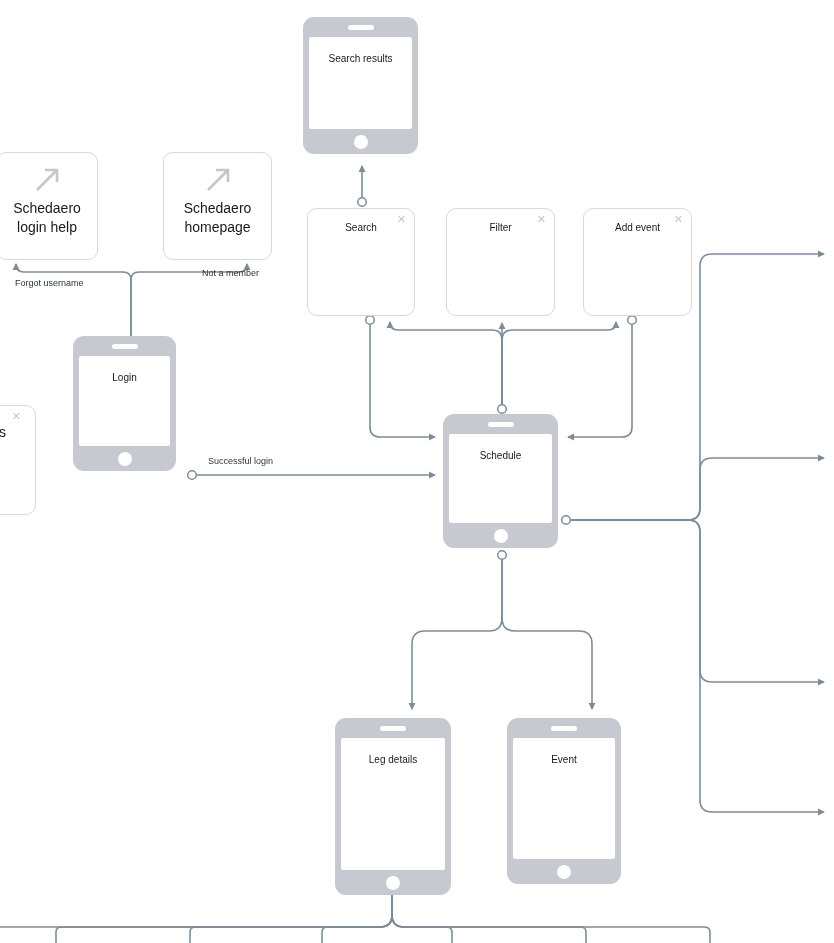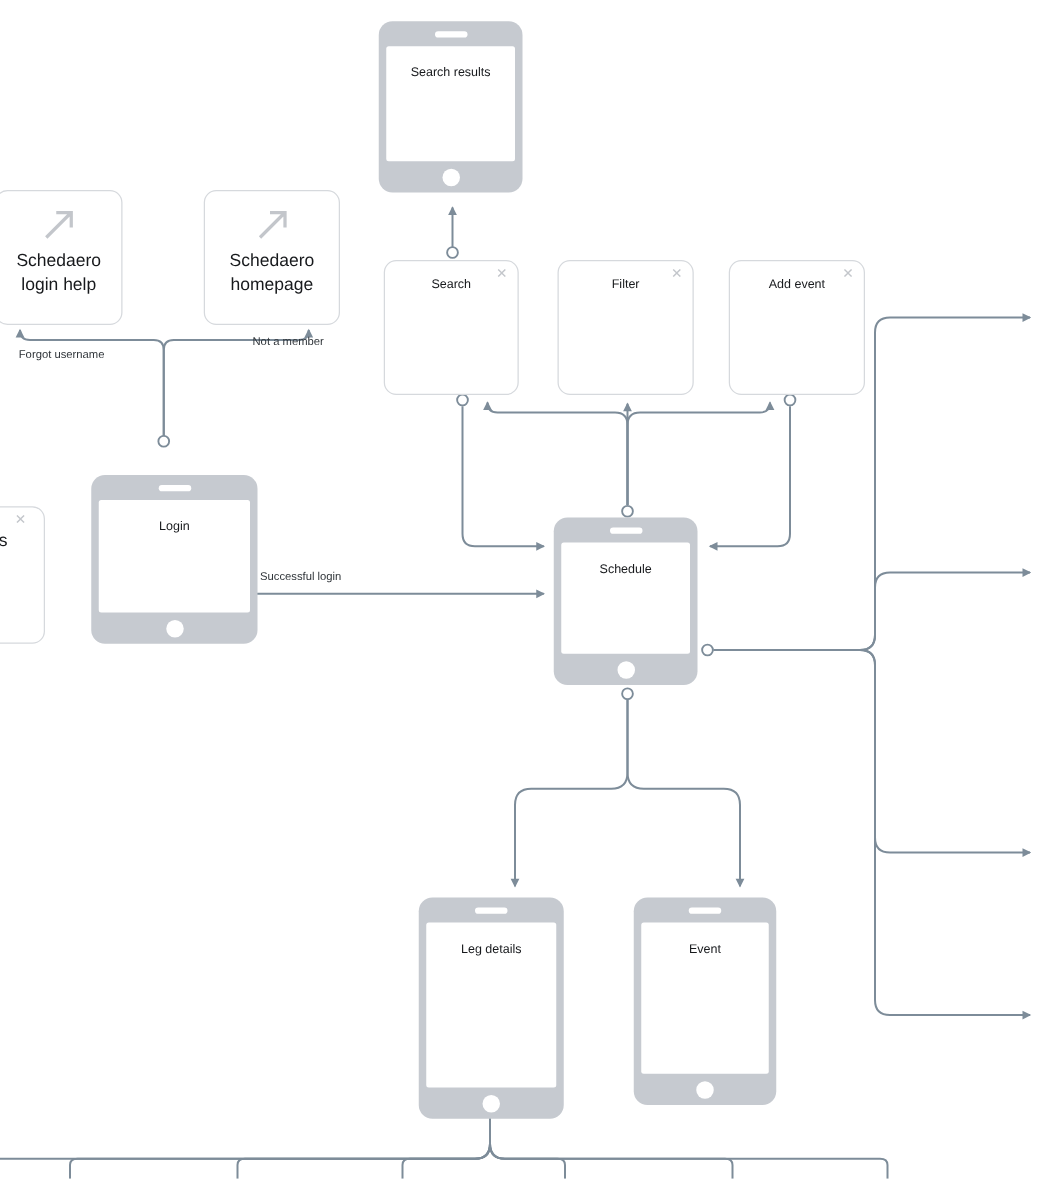--- a/index.html
+++ b/index.html
@@ -85,21 +85,21 @@
   </svg>
 
   <div class="phone" style="left:303px;top:17px;width:115px;height:137px">
     <div class="speaker"></div>
     <div class="screen">
       <div class="ptitle">Search results</div>
     </div>
     <div class="homebtn"></div>
   </div>
 
-  <div class="phone" style="left:73px;top:380px;width:133px;height:135px">
+  <div class="phone" style="left:73px;top:336px;width:103px;height:135px">
     <div class="speaker"></div>
     <div class="screen">
       <div class="ptitle">Login</div>
     </div>
     <div class="homebtn"></div>
   </div>
 
   <div class="phone" style="left:443px;top:414px;width:115px;height:134px">
     <div class="speaker"></div>
     <div class="screen">

